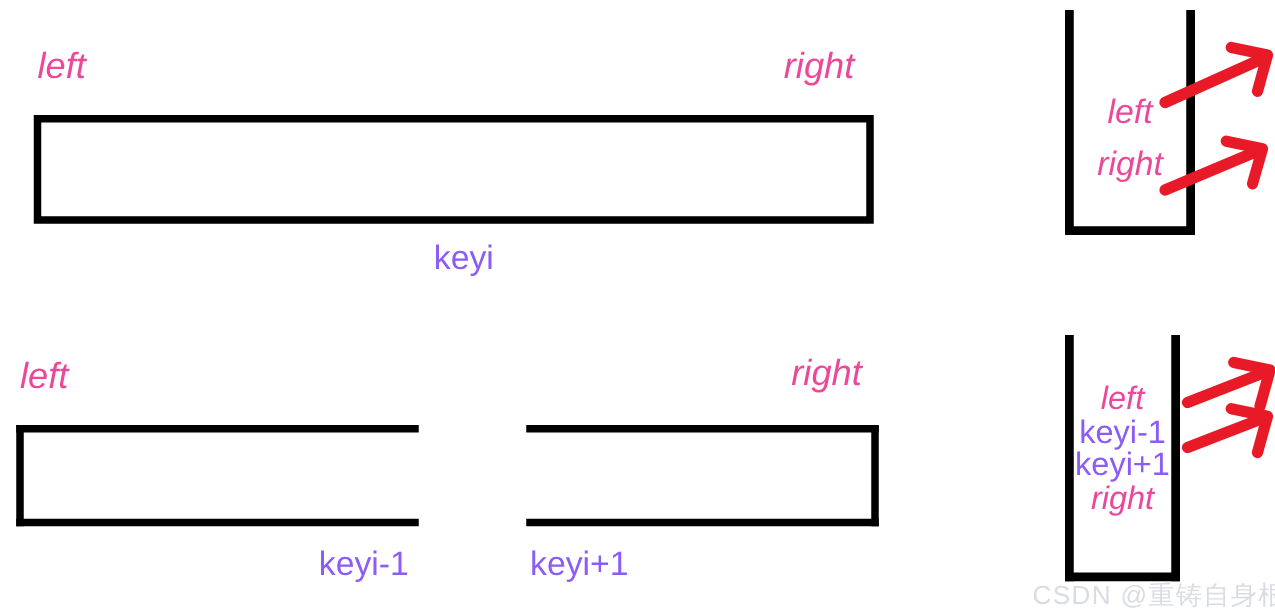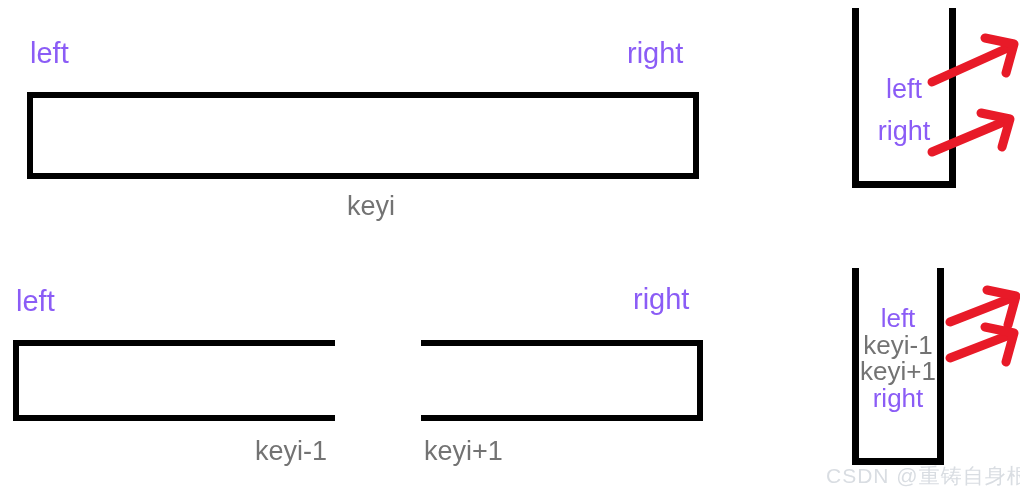--- a/index.html
+++ b/index.html
@@ -16,24 +16,25 @@
     height: 491px;
     background: #ffffff;
     overflow: hidden;
   }
   .lbl {
     position: absolute;
     white-space: nowrap;
     line-height: 1;
   }
   .purple {
-    color: #8b5cf6;
+    color: #ec4899;
+    font-style: italic;
   }
   .black {
-    color: #737373;
+    color: #8b5cf6;
   }
 
   
   .rect {
     position: absolute;
     background: #ffffff;
     box-sizing: border-box;
   }
   .rect-full {
     border: 6px solid #000000;

